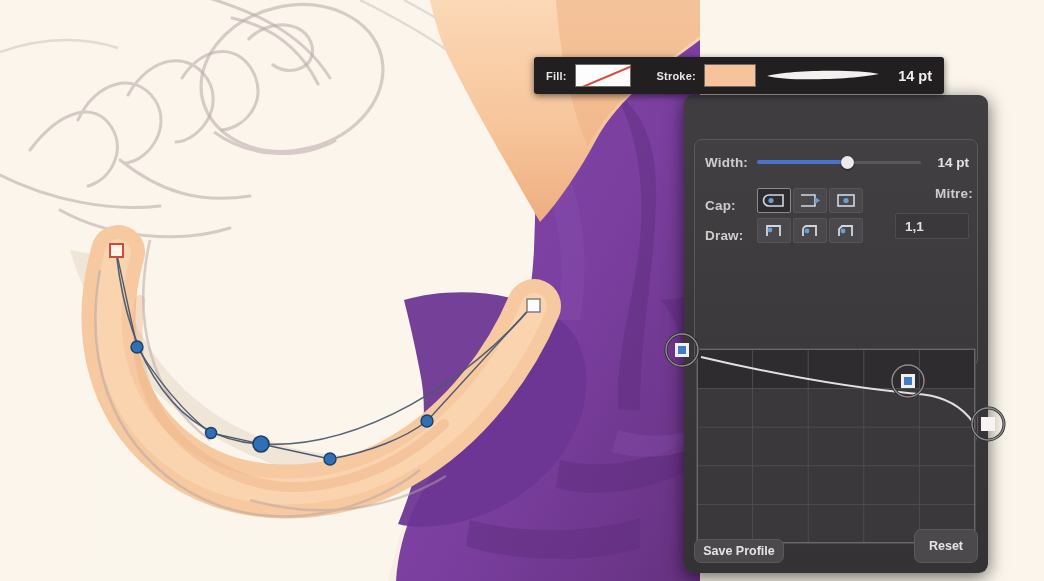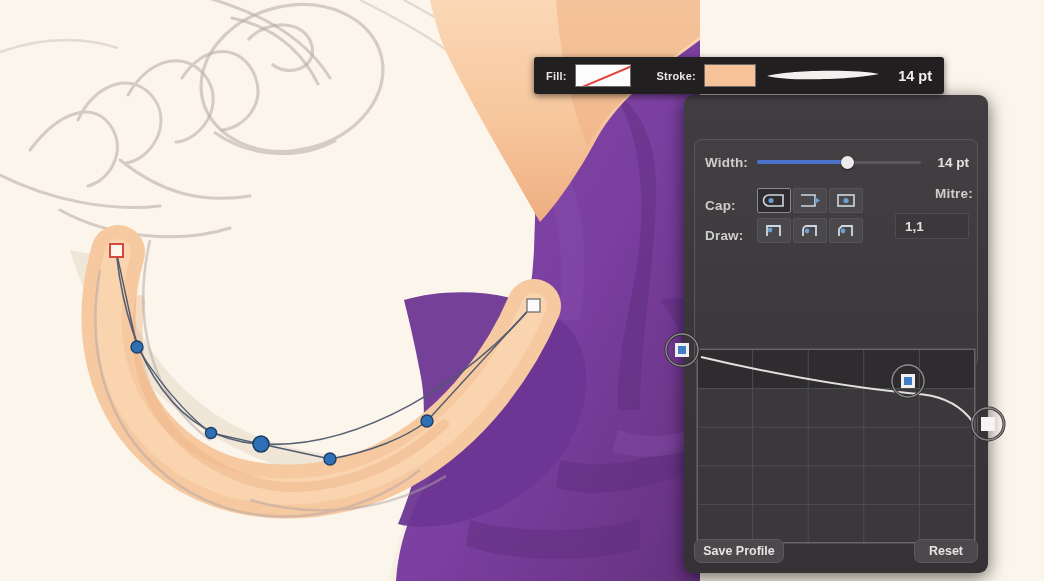--- a/index.html
+++ b/index.html
@@ -180,21 +180,21 @@
   .curve-svg { position: absolute; inset: 0; width: 100%; height: 100%; }
 
   
   .curve-overlay {
     position: absolute; left: 0; top: 0; width: 1044px; height: 581px;
     pointer-events: none; z-index: 28;
   }
 
   
   .save-btn  { position: absolute; left: 10px; bottom: 10px; width: 90px; height: 24px; }
-  .reset-btn { position: absolute; right: 10px; bottom: 10px; width: 64px; height: 24px; text-align: right; }
+  .reset-btn { position: absolute; right: 10px; bottom: 10px; width: 64px; height: 34px; text-align: right; }
 </style>
 </head>
 <body>
 
 <div id="root">
 
   <div class="canvas">
     <svg class="art-svg" viewBox="0 0 1044 581">
       <defs>
         <linearGradient id="skinG" x1="0" y1="0" x2="0" y2="1">

